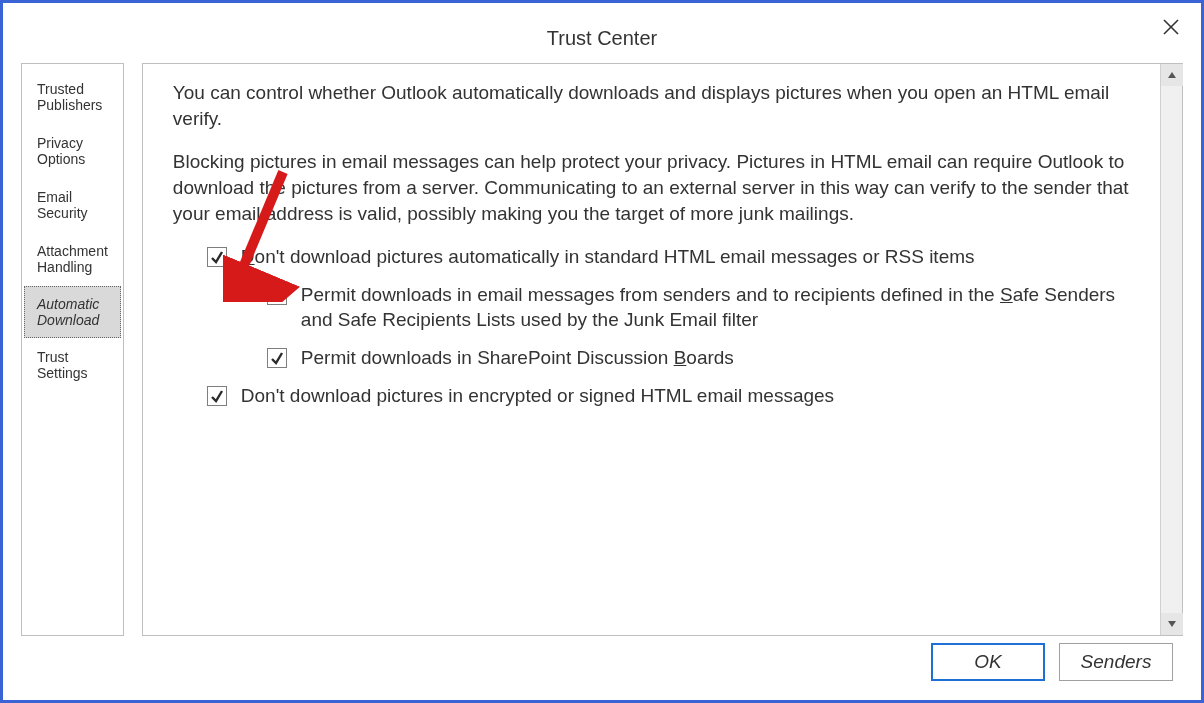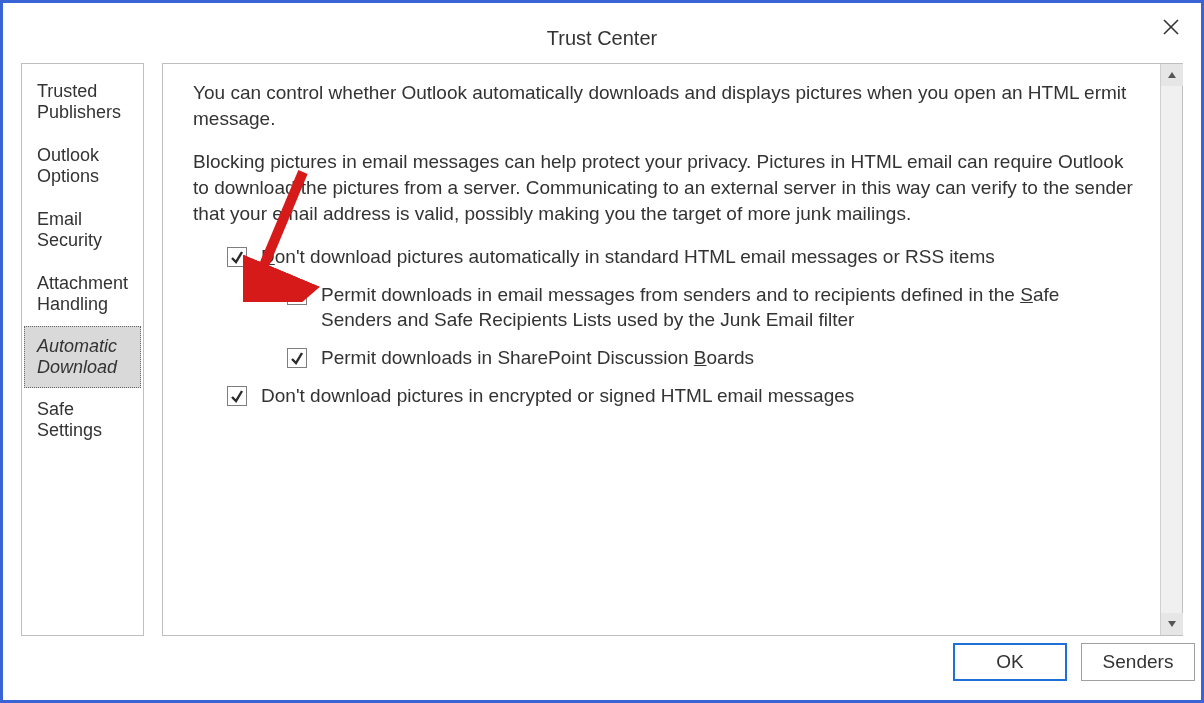--- a/index.html
+++ b/index.html
@@ -62,21 +62,21 @@
   .sidebar {
     width: 254px;
     border: 1px solid #bfbfbf;
     background: #fff;
     display: flex;
     flex-direction: column;
     padding: 6px 0;
   }
   .sidebar-item {
     padding: 10px 14px;
-    font-size: 18px;
+    font-size: 14px;
     cursor: pointer;
     border: 1px solid transparent;
   }
   .sidebar-item.selected {
     background: #d9d9d9;
     border: 1px dotted #666;
     margin: 0 2px;
     padding: 9px 12px;
     font-style: italic;
   }
@@ -154,22 +154,23 @@
     pointer-events: none;
     z-index: 50;
   }
 
   
   .footer {
     height: 64px;
     display: flex;
     align-items: center;
     justify-content: flex-end;
-    padding: 0 6px 12px 0;
+    padding: 0 28px 12px 0;
     gap: 14px;
+    font-style: italic;
   }
   .dlg-button {
     min-width: 114px;
     height: 38px;
     border: 1px solid #a0a0a0;
     background: #fff;
     font-size: 19px;
     display: flex;
     align-items: center;
     justify-content: center;
@@ -192,31 +193,31 @@
         <line x1="16" y1="2" x2="2" y2="16"></line>
       </svg>
     </div>
   </div>
 
   <div class="body-area">
 
     <div class="sidebar" id="sidebar">
 
     <div class="sidebar-item"><span>Trusted Publishers</span></div>
-        <div class="sidebar-item"><span>Outlook Options</span></div>
+        <div class="sidebar-item"><span>Privacy Options</span></div>
         <div class="sidebar-item"><span>Email Security</span></div>
         <div class="sidebar-item"><span>Attachment Handling</span></div>
         <div class="sidebar-item selected"><span>Automatic Download</span></div>
-        <div class="sidebar-item"><span>Safe Settings</span></div>
+        <div class="sidebar-item"><span>Trust Settings</span></div>
       </div>
 
     <div class="content-wrapper">
       <div class="content-pane">
 
-        <p>You can control whether Outlook automatically downloads and displays pictures when you open an HTML ermit message.</p>
+        <p>You can control whether Outlook automatically downloads and displays pictures when you open an HTML email verify.</p>
         <p>Blocking pictures in email messages can help protect your privacy. Pictures in HTML email can require Outlook to download the pictures from a server. Communicating to an external server in this way can verify to the sender that your email address is valid, possibly making you the target of more junk mailings.</p>
 
         <div class="option-group" id="option-group">
 
         <div class="option indent-1">
               <div class="checkbox">
                 <svg viewBox="0 0 14 14">
                   <polyline points="2,8 6,12 12,2"></polyline>
                 </svg>
               </div>

